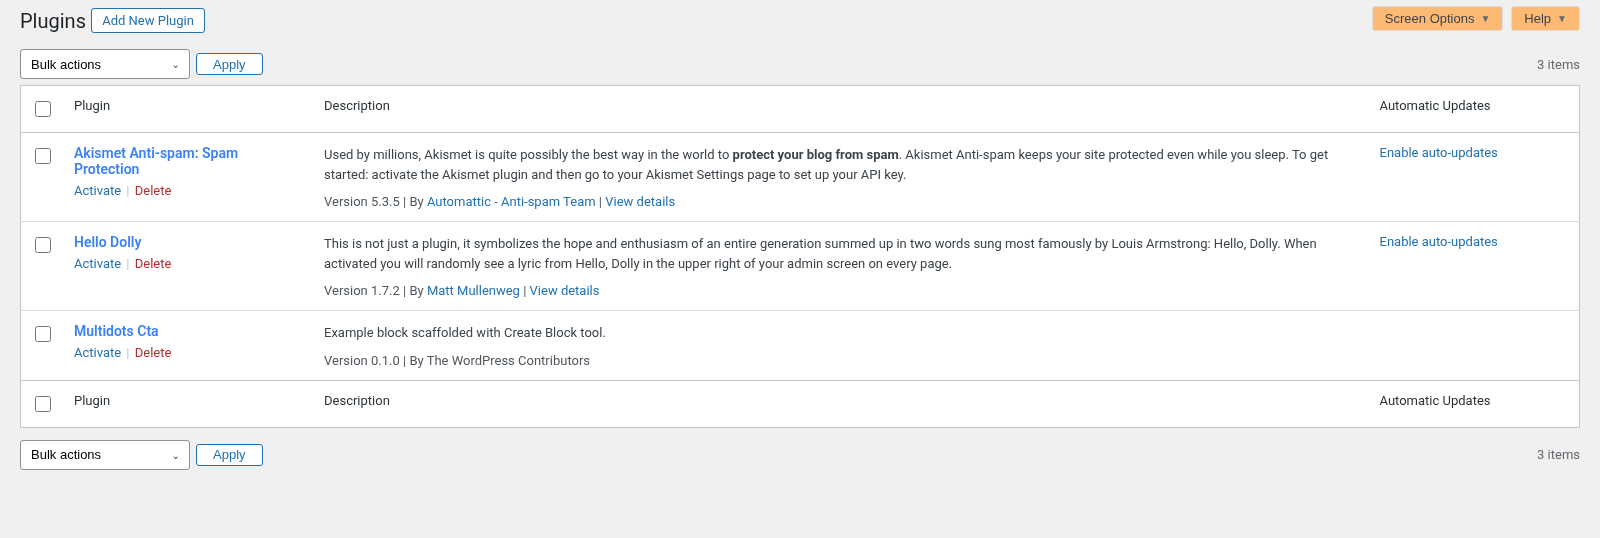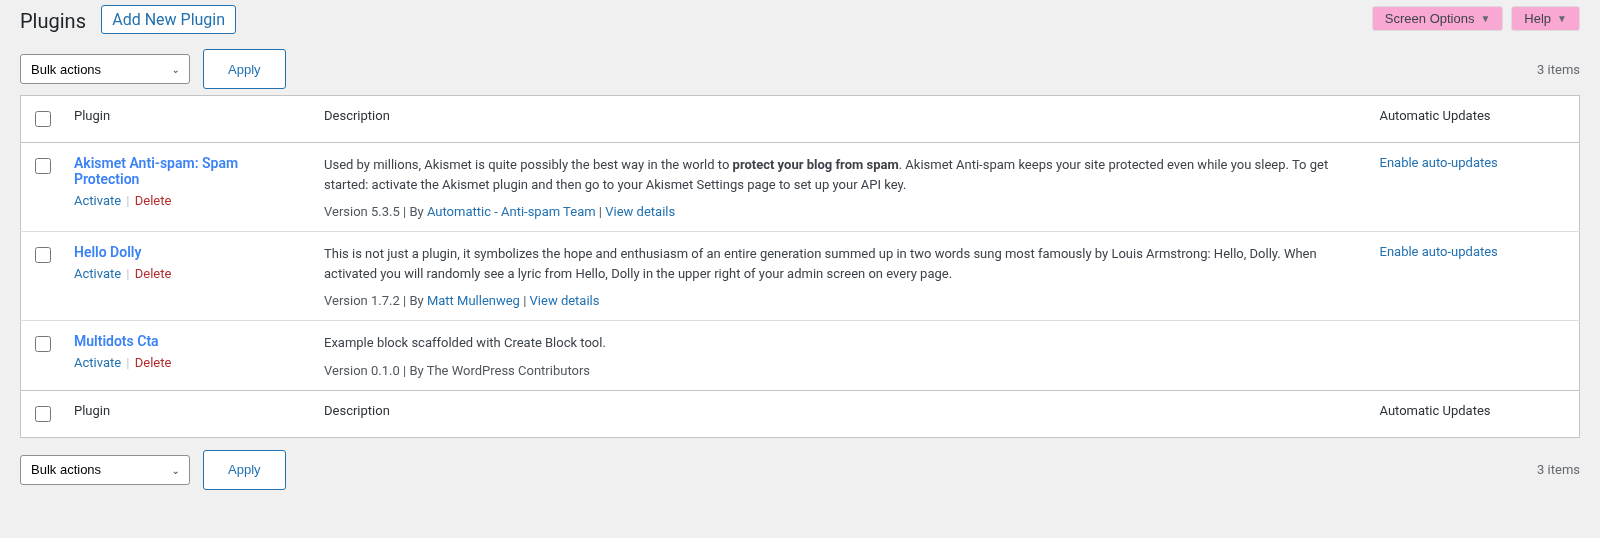--- a/index.html
+++ b/index.html
@@ -16,21 +16,21 @@
     padding: 0 20px 20px 20px;
   }
   .top-right {
     position: absolute;
     top: 6px;
     right: 20px;
     display: flex;
     gap: 8px;
   }
   .top-btn {
-    background: #f9a8d4;
+    background: #fdba74;
     border: 1px solid #dcdcde;
     border-radius: 3px;
     padding: 4px 12px;
     font-size: 13px;
     color: #3c434a;
     cursor: pointer;
     display: inline-flex;
     align-items: center;
     gap: 6px;
   }
@@ -41,27 +41,27 @@
   h1.page-title {
     display: inline-block;
     font-size: 20px;
     font-weight: 400;
     margin: 0;
     padding: 9px 0 4px 0;
     color: #1d2327;
   }
   .page-title-action {
     display: inline-block;
-    margin-left: 12px;
+    margin-left: 2px;
     padding: 4px 10px;
     border: 1px solid #2271b1;
     border-radius: 3px;
     color: #2271b1;
     background: #fff;
-    font-size: 16px;
+    font-size: 13px;
     cursor: pointer;
     text-decoration: none;
     position: relative;
     top: -3px;
   }
   ul.subsubsub {
     list-style: none;
     margin: 12px 0 8px 0;
     padding: 0;
     font-size: 13px;
@@ -97,21 +97,21 @@
     border-radius: 3px;
     padding: 0 8px;
     font-size: 13px;
   }
   .tablenav {
     display: flex;
     align-items: center;
     justify-content: space-between;
     margin: 12px 0 6px 0;
   }
-  .tablenav .actions { display: flex; align-items: center; gap: 13px; }
+  .tablenav .actions { display: flex; align-items: center; gap: 6px; }
   select.bulk {
     height: 30px;
     border: 1px solid #8c8f94;
     border-radius: 3px;
     font-size: 13px;
     padding: 0 28px 0 10px;
     background: #fff;
     appearance: none;
     min-width: 170px;
   }
@@ -123,22 +123,22 @@
     transform: translateY(-50%);
     pointer-events: none;
     font-size: 10px;
     color: #3c434a;
   }
   .btn {
     border: 1px solid #2271b1;
     background: #fff;
     color: #2271b1;
     font-size: 13px;
-    padding: 0 24px;
-    height: 40px;
+    padding: 0 16px;
+    height: 22px;
     border-radius: 3px;
     cursor: pointer;
   }
   .items-count { color: #646970; font-size: 13px; }
   table.plugins {
     width: 100%;
     border-collapse: collapse;
     background: #fff;
     border: 1px solid #c3c4c7;
   }

